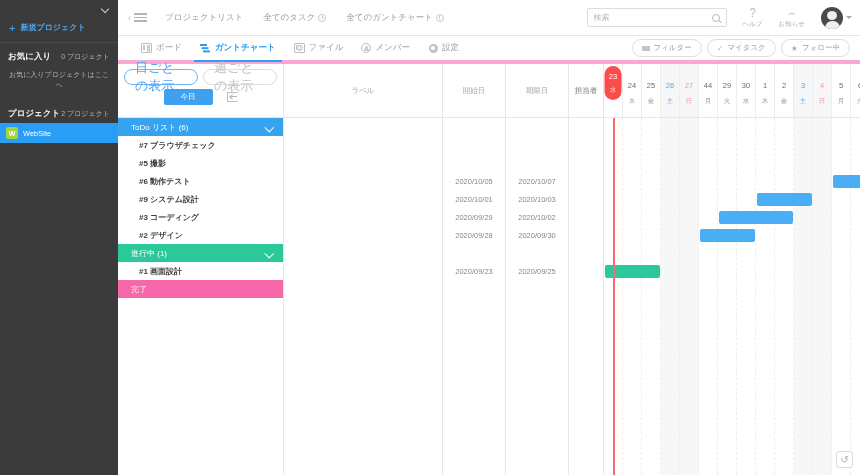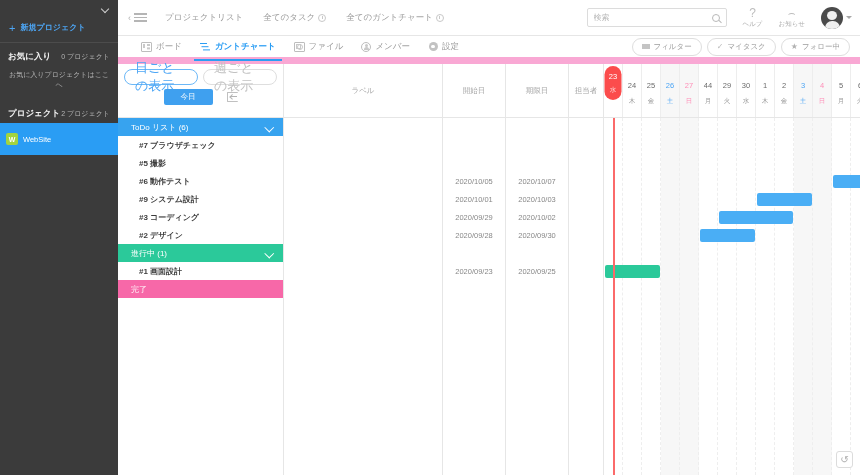--- a/index.html
+++ b/index.html
@@ -38,21 +38,21 @@
   .plus-ic { color: #4da6f5; font-size: 11px; line-height: 8px; font-weight: normal; }
   .sb-section {
     display: flex; align-items: baseline; justify-content: space-between;
     padding: 8px 8px 3px 8px;
   }
   .sb-section .t { font-size: 8.5px; font-weight: bold; color: #f2f2f2; }
   .sb-section .c { font-size: 7px; color: #b4b4b4; }
   .sb-empty { font-size: 7px; color: #b4b4b4; text-align: center; padding: 4px 6px 10px 6px; }
   .sb-proj {
     display: flex; align-items: center; gap: 5px;
-    background: #2a9df4; padding: 4px 6px; height: 32px;
+    background: #2a9df4; padding: 4px 6px; height: 20px;
   }
   .proj-av {
     width: 12px; height: 12px; background: #a2d43f; color: #fff;
     font-size: 7px; font-weight: bold; display: flex; align-items: center;
     justify-content: center; border-radius: 2px;
   }
   .proj-nm { font-size: 7.5px; color: #fff; }
 
   
   .main { flex: 1; display: flex; flex-direction: column; background: #fff; min-width: 0; }
@@ -111,21 +111,21 @@
     border-radius: 7px 7px 0 0; background: #efefef;
   }
   .caret-d {
     width: 0; height: 0; border-left: 3px solid transparent; border-right: 3px solid transparent;
     border-top: 3.5px solid #a8a8a8;
   }
 
   
   .tabbar {
     height: 28px; display: flex; align-items: center;
-    border-bottom: 7px solid #f9a8d4; padding: 0 10px 0 14px; flex: 0 0 28px;
+    border-bottom: 4px solid #f9a8d4; padding: 0 10px 0 14px; flex: 0 0 28px;
   }
   .tab {
     display: flex; align-items: center; gap: 4px; font-size: 8.5px; color: #9a9a9a;
     height: 28px; padding: 0 9px; position: relative;
   }
   .tab.active { color: #2a9df4; font-weight: bold; }
   .tab.active::after {
     content: ""; position: absolute; left: 3px; right: 3px; bottom: 0; height: 2px; background: #2a9df4;
   }
   .tb-ic { width: 11px; height: 10px; position: relative; display: inline-block; }
@@ -228,21 +228,21 @@
     height: 18px; display: flex; align-items: center; padding-left: 21px;
     font-size: 8px; color: #3d3d3d; font-weight: bold;
   }
 
   
   .cols { display: flex; flex: 0 0 auto; }
   .col { border-right: 1px solid #e6e6e6; }
   .col-label { width: 159px; }
   .col-start { width: 63px; }
   .col-due { width: 63px; }
-  .col-assign { width: 35px; }
+  .col-assign { width: 35px; font-weight: bold; }
   .col-head {
     height: 54px; border-bottom: 1px solid #e6e6e6; display: flex;
     align-items: center; justify-content: center; font-size: 7.5px; color: #a5a5a5;
   }
   .cell { height: 18px; display: flex; align-items: center; justify-content: center;
           font-size: 7.5px; color: #888; }
   .cell.grp { height: 18px; }
 
   
   .gantt { flex: 1; position: relative; overflow: hidden; min-width: 0; }

